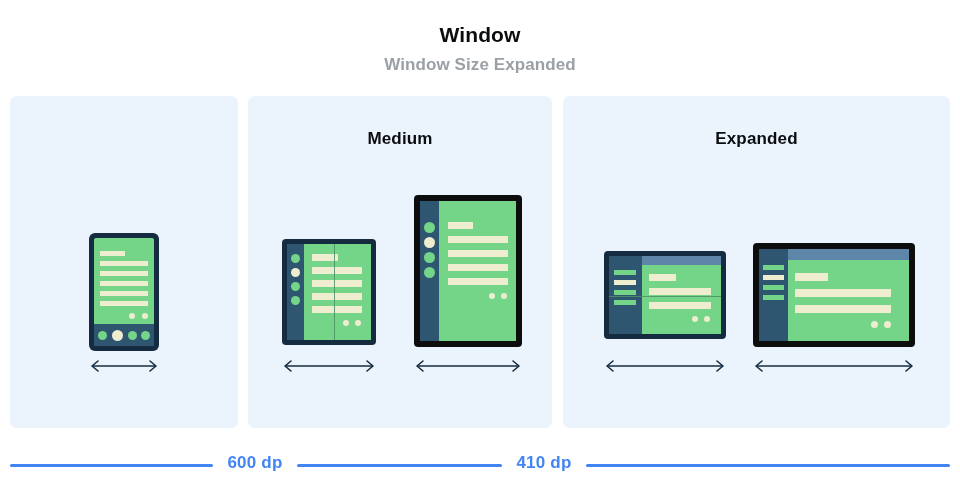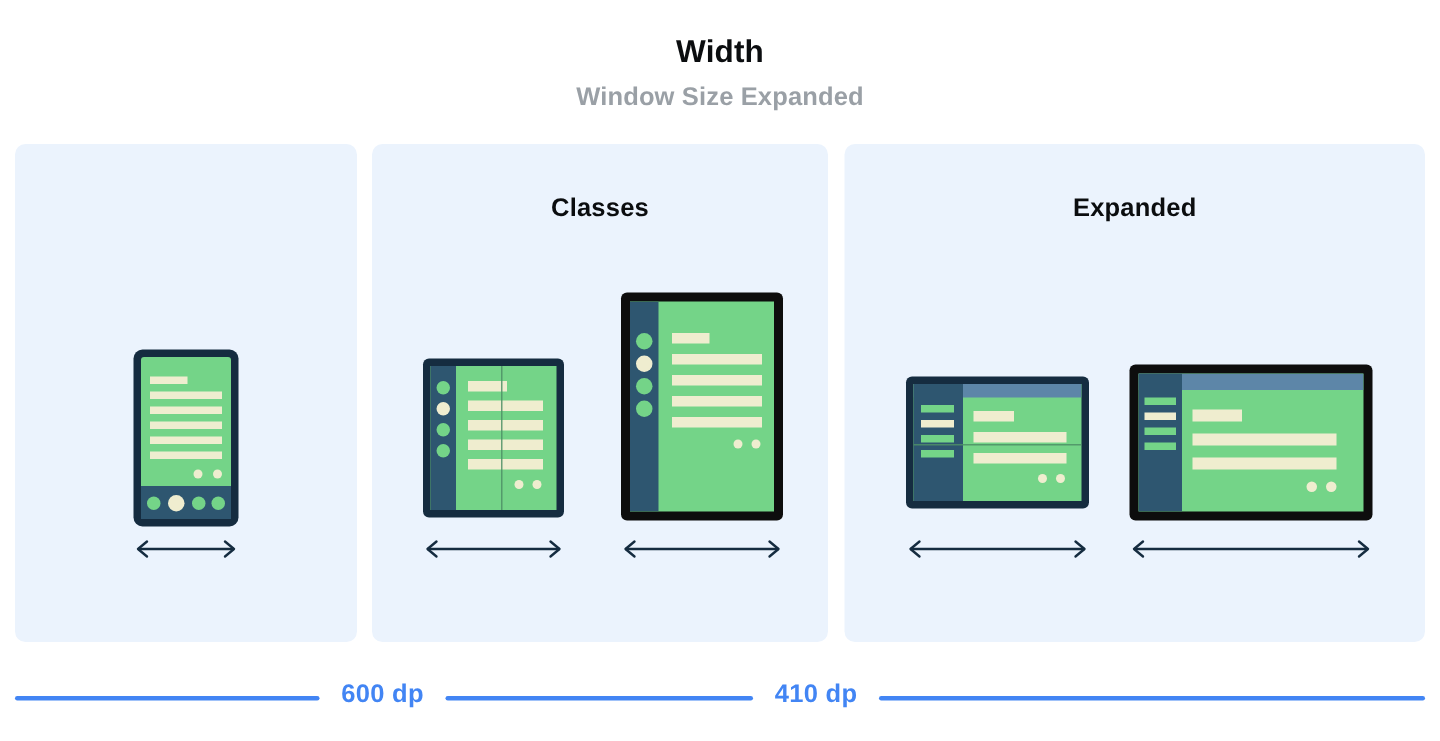--- a/index.html
+++ b/index.html
@@ -58,21 +58,21 @@
     font-size:17px;font-weight:700;color:#4285f4;
     text-align:center;letter-spacing:.2px;
   }
 </style>
 </head>
 <body>
 
 <div class="stage">
 
   <div class="hdr">
-    <div class="hdr-title">Width</div>
+    <div class="hdr-title">Window</div>
     <div class="hdr-sub">Window Size Expanded</div>
   </div>
 
   <div class="panel" id="panel-compact">
 
     <div class="device" style="left:79px;top:137px;width:70px;height:118px;background:#152c40;border-radius:6px;padding:5px 5px 5px 5px;">
       <div class="screen" style="inset:5px 5px 5px 5px;border-radius:2px;">
         <div class="line" style="left:6px;top:13px;width:25px;height:5px;"></div>
         <div class="line" style="left:6px;top:23px;width:48px;height:5px;"></div>
         <div class="line" style="left:6px;top:33px;width:48px;height:5px;"></div>
@@ -94,21 +94,21 @@
     <div class="arrow" style="left:79px;top:263px;width:70px;">
       <svg width="70" height="14" viewBox="0 0 70 14">
         <line x1="3" y1="7" x2="67" y2="7" stroke="#152c40" stroke-width="1.6"></line>
         <polyline points="9,2 3,7 9,12" fill="none" stroke="#152c40" stroke-width="1.6" stroke-linecap="round" stroke-linejoin="round"></polyline>
         <polyline points="61,2 67,7 61,12" fill="none" stroke="#152c40" stroke-width="1.6" stroke-linecap="round" stroke-linejoin="round"></polyline>
       </svg>
     </div>
   </div>
 
   <div class="panel" id="panel-medium">
-    <div class="panel-title">Classes</div>
+    <div class="panel-title">Medium</div>
 
     <div class="device" style="left:34px;top:143px;width:94px;height:106px;background:#152c40;border-radius:4px;">
       <div class="screen" style="inset:5px;">
         <div class="rail" style="width:17px;">
           <div class="dot" style="left:4px;top:10px;width:9px;height:9px;background:#74d488;"></div>
           <div class="dot" style="left:4px;top:24px;width:9px;height:9px;background:#efedcf;"></div>
           <div class="dot" style="left:4px;top:38px;width:9px;height:9px;background:#74d488;"></div>
           <div class="dot" style="left:4px;top:52px;width:9px;height:9px;background:#74d488;"></div>
         </div>
         <div class="line" style="left:25px;top:10px;width:26px;height:7px;"></div>

